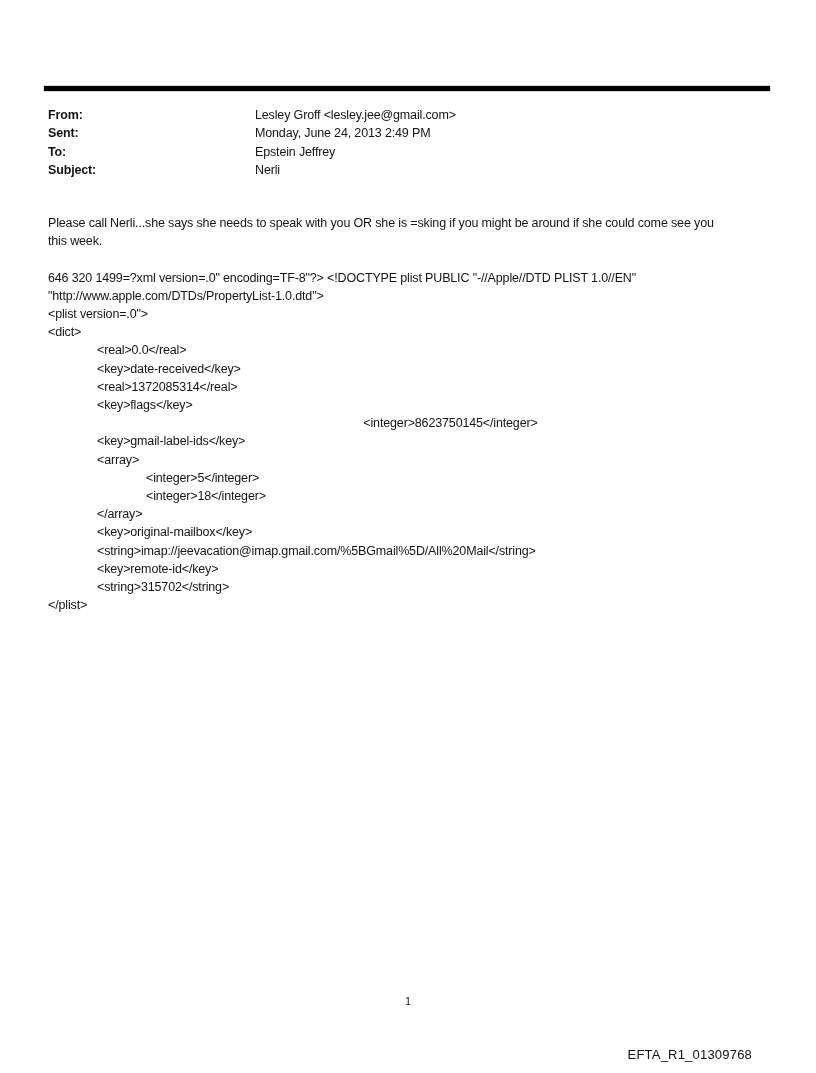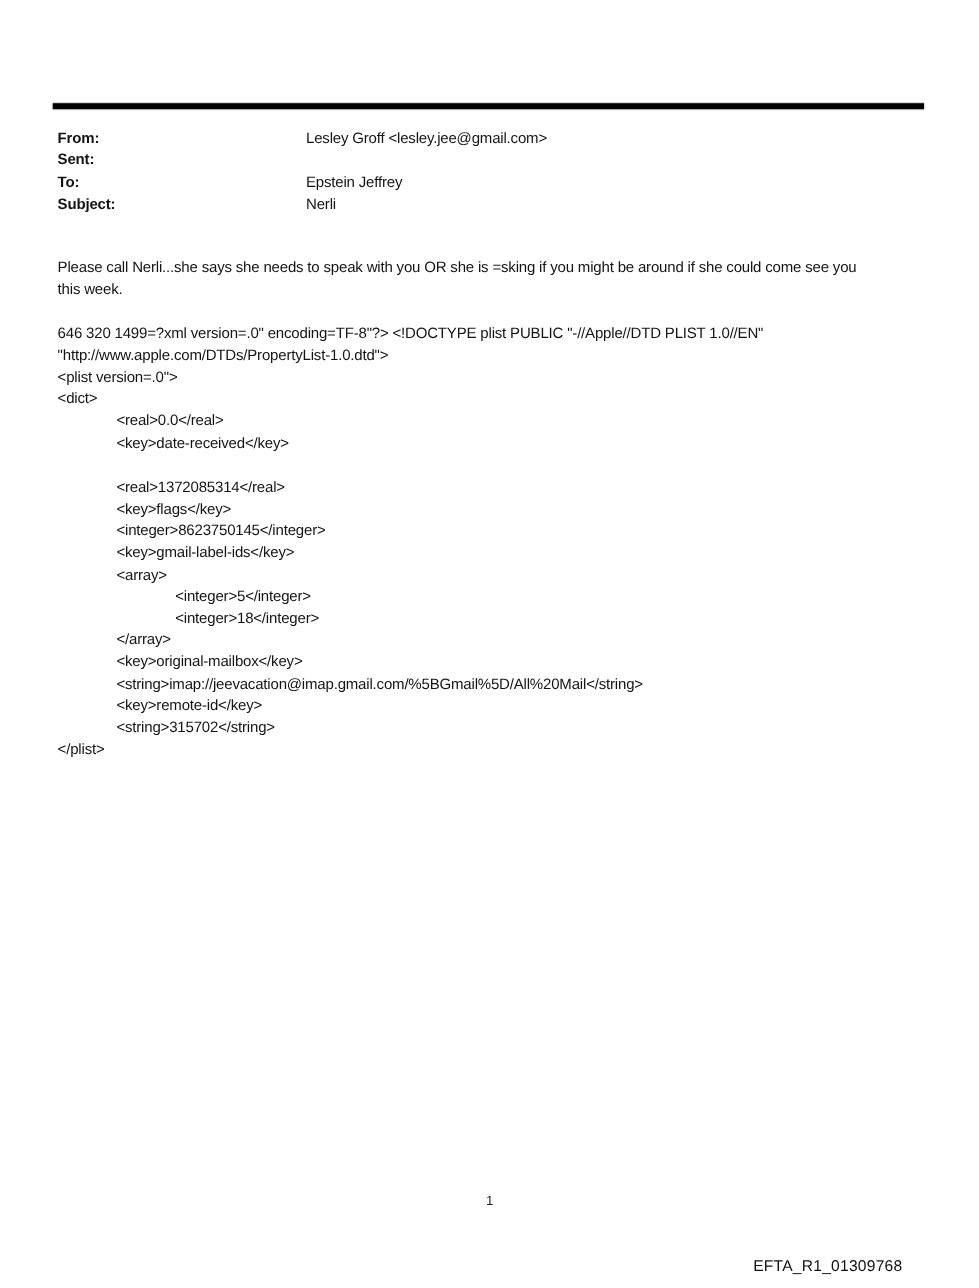--- a/index.html
+++ b/index.html
@@ -86,20 +86,21 @@
 
   <div class="top-divider"></div>
 
   <div class="header-block">
     <div class="header-row">
       <span class="header-label">From:</span>
       <span class="header-value">Lesley Groff &lt;lesley.jee@gmail.com&gt;</span>
     </div>
     <div class="header-row">
       <span class="header-label">Sent:</span>
+      <span class="header-value">Monday, June 24, 2013 2:49 PM</span>
     </div>
     <div class="header-row">
       <span class="header-label">To:</span>
       <span class="header-value">Epstein Jeffrey</span>
     </div>
     <div class="header-row">
       <span class="header-label">Subject:</span>
       <span class="header-value">Nerli</span>
     </div>
   </div>
@@ -107,23 +108,23 @@
   <div class="body-block">
     <div class="body-line">Please call Nerli...she says she needs to speak with you OR she is =sking if you might be around if she could come see you</div>
     <div class="body-line">this week.</div>
     <div class="blank-line"></div>
     <div class="body-line" style="padding-left: 0px;">646 320 1499=?xml version=.0" encoding=TF-8"?&gt; &lt;!DOCTYPE plist PUBLIC "-//Apple//DTD PLIST 1.0//EN"</div>
     <div class="body-line" style="padding-left: 0px;">"http://www.apple.com/DTDs/PropertyList-1.0.dtd"&gt;</div>
     <div class="body-line" style="padding-left: 0px;">&lt;plist version=.0"&gt;</div>
     <div class="body-line" style="padding-left: 0px;">&lt;dict&gt;</div>
     <div class="body-line" style="padding-left: 49px;">&lt;real&gt;0.0&lt;/real&gt;</div>
     <div class="body-line" style="padding-left: 49px;">&lt;key&gt;date-received&lt;/key&gt;</div>
-    <div class="body-line" style="padding-left: 49px; margin-top: 19px;">&lt;real&gt;1372085314&lt;/real&gt;</div>
+    <div class="body-line" style="padding-left: 49px;">&lt;real&gt;1372085314&lt;/real&gt;</div>
     <div class="body-line" style="padding-left: 49px;">&lt;key&gt;flags&lt;/key&gt;</div>
-    <div class="body-line" style="padding-left: 49px;">&lt;integer&gt;8623750145&lt;/integer&gt;</div>
+    <div class="body-line" style="padding-left: 49px; text-align: center;">&lt;integer&gt;8623750145&lt;/integer&gt;</div>
     <div class="body-line" style="padding-left: 49px;">&lt;key&gt;gmail-label-ids&lt;/key&gt;</div>
     <div class="body-line" style="padding-left: 49px;">&lt;array&gt;</div>
     <div class="body-line" style="padding-left: 98px;">&lt;integer&gt;5&lt;/integer&gt;</div>
     <div class="body-line" style="padding-left: 98px;">&lt;integer&gt;18&lt;/integer&gt;</div>
     <div class="body-line" style="padding-left: 49px;">&lt;/array&gt;</div>
     <div class="body-line" style="padding-left: 49px;">&lt;key&gt;original-mailbox&lt;/key&gt;</div>
     <div class="body-line" style="padding-left: 49px;">&lt;string&gt;imap://jeevacation@imap.gmail.com/%5BGmail%5D/All%20Mail&lt;/string&gt;</div>
     <div class="body-line" style="padding-left: 49px;">&lt;key&gt;remote-id&lt;/key&gt;</div>
     <div class="body-line" style="padding-left: 49px;">&lt;string&gt;315702&lt;/string&gt;</div>
     <div class="body-line" style="padding-left: 0px;">&lt;/plist&gt;</div>

